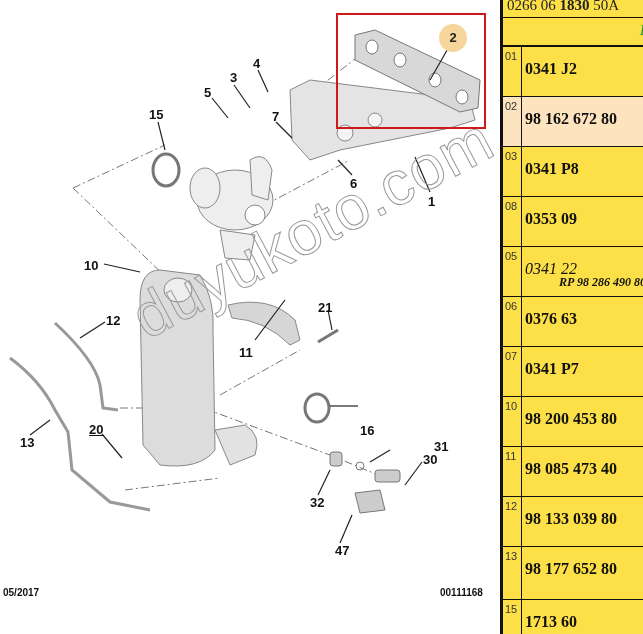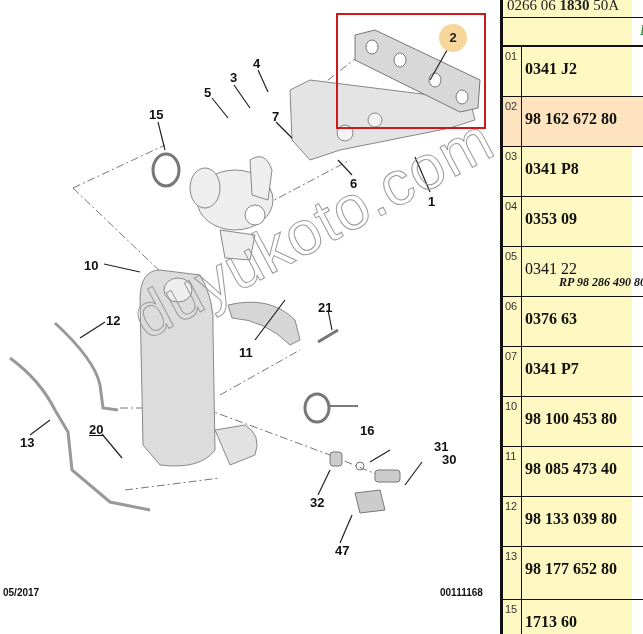--- a/index.html
+++ b/index.html
@@ -7,30 +7,30 @@
   .diagram { position:absolute; left:0; top:0; width:500px; height:634px; background:#fff; }
   .diagram svg { position:absolute; left:0; top:0; }
   .callout { position:absolute; font-family:"Liberation Sans", sans-serif; font-weight:bold; font-size:13px; color:#111; line-height:1; }
   .footer-date { position:absolute; left:3px; top:587px; font-weight:bold; font-size:10px; color:#111; }
   .footer-code { position:absolute; left:440px; top:587px; font-weight:bold; font-size:10px; color:#111; }
   .watermark { position:absolute; left:120px; top:290px; transform:rotate(-28deg); transform-origin:left top;
     font-family:"Liberation Sans", sans-serif; font-size:62px; color:transparent; -webkit-text-stroke:1px #999; letter-spacing:1px; white-space:nowrap; }
   .highlight-box { position:absolute; left:336px; top:13px; width:150px; height:116px; border:2.5px solid #d01818; box-sizing:border-box; }
   .badge2 { position:absolute; left:439px; top:24px; width:28px; height:28px; border-radius:50%; background:#f6d69a; text-align:center; line-height:28px; font-weight:bold; font-size:13px; color:#222; }
 
-  .panel { position:absolute; left:500px; top:0; width:132px; height:634px; background:#fef9c3; border-left:3px solid #111; box-sizing:border-box; }
+  .panel { position:absolute; left:500px; top:0; width:143px; height:634px; background:#fde047; border-left:3px solid #111; box-sizing:border-box; }
   .panel-header { position:absolute; left:4px; top:-3px; font-family:"Liberation Serif", serif; font-size:15px; color:#222; white-space:nowrap; }
   .panel-header b { font-weight:bold; }
   .panel-sub { position:absolute; left:0; top:17px; width:143px; height:30px; border-top:1px solid #111; border-bottom:2px solid #111; box-sizing:border-box; }
   .panel-sub span { position:absolute; right:-4px; top:5px; font-family:"Liberation Serif", serif; font-style:italic; font-size:14px; color:#2a8a3a; }
   .row { position:absolute; left:0; width:143px; border-bottom:1px solid #111; box-sizing:border-box; }
   .row.sel { background:#fde4bf; }
   .row .num { position:absolute; left:0; top:0; width:19px; height:100%; border-right:1px solid #111; font-family:Liberation Sans, sans-serif; font-size:11px; color:#333; padding:3px 0 0 2px; box-sizing:border-box; }
   .row .ref { position:absolute; left:22px; top:13px; font-family:"Liberation Serif", serif; font-weight:bold; font-size:16px; color:#111; white-space:nowrap; }
-  .row .ref.it { font-weight:normal; }
+  .row .ref.it { font-weight:normal; font-style:italic; }
   .row .ref2 { position:absolute; left:56px; top:28px; font-family:"Liberation Serif", serif; font-weight:bold; font-style:italic; font-size:12px; color:#111; white-space:nowrap; }
 </style>
 </head>
 <body>
 
 <div class="diagram">
   <svg width="500" height="634">
     <g fill="none" stroke="#777" stroke-width="1" stroke-dasharray="8 3 2 3">
       <line x1="73" y1="188" x2="165" y2="145"></line>
       <line x1="73" y1="188" x2="190" y2="300"></line>
@@ -130,21 +130,21 @@
       <div class="callout" style="left: 350px; top: 177px;">6</div>
       <div class="callout" style="left: 272px; top: 110px;">7</div>
       <div class="callout" style="left: 84px; top: 259px;">10</div>
       <div class="callout" style="left: 239px; top: 346px;">11</div>
       <div class="callout" style="left: 106px; top: 314px;">12</div>
       <div class="callout" style="left: 20px; top: 436px;">13</div>
       <div class="callout" style="left: 149px; top: 108px;">15</div>
       <div class="callout" style="left: 360px; top: 400px; margin-top: 24px;">16</div>
       <div class="callout" style="left: 89px; top: 423px; text-decoration: underline;">20</div>
       <div class="callout" style="left: 318px; top: 301px;">21</div>
-      <div class="callout" style="left: 423px; top: 453px; margin-left: 19px;">30</div>
+      <div class="callout" style="left: 423px; top: 453px;">30</div>
       <div class="callout" style="left: 390px; top: 440px; margin-left: 44px;">31</div>
       <div class="callout" style="left: 310px; top: 496px;">32</div>
       <div class="callout" style="left: 335px; top: 544px;">47</div>
     </div>
 
   <div class="footer-date">05/2017</div>
   <div class="footer-code">00111168</div>
 </div>
 
 <div class="panel">
@@ -159,39 +159,39 @@
       </div>
       <div class="row sel" style="top: 97px; height: 50px;">
         <div class="num">02</div>
         <div class="ref">98 162 672 80</div>
       </div>
       <div class="row" style="top: 147px; height: 50px;">
         <div class="num">03</div>
         <div class="ref">0341 P8</div>
       </div>
       <div class="row" style="top: 197px; height: 50px;">
-        <div class="num">04</div>
+        <div class="num">08</div>
         <div class="ref">0353 09</div>
       </div>
       <div class="row" style="top: 247px; height: 50px;">
         <div class="num">05</div>
         <div class="ref it">0341 22</div>
         <div class="ref2">RP 98 286 490 80</div>
       </div>
       <div class="row" style="top: 297px; height: 50px;">
         <div class="num">06</div>
         <div class="ref">0376 63</div>
       </div>
       <div class="row" style="top: 347px; height: 50px;">
         <div class="num">07</div>
         <div class="ref">0341 P7</div>
       </div>
       <div class="row" style="top: 397px; height: 50px;">
         <div class="num">10</div>
-        <div class="ref">98 100 453 80</div>
+        <div class="ref">98 200 453 80</div>
       </div>
       <div class="row" style="top: 447px; height: 50px;">
         <div class="num">11</div>
         <div class="ref">98 085 473 40</div>
       </div>
       <div class="row" style="top: 497px; height: 50px;">
         <div class="num">12</div>
         <div class="ref">98 133 039 80</div>
       </div>
       <div class="row" style="top: 547px; height: 53px;">

